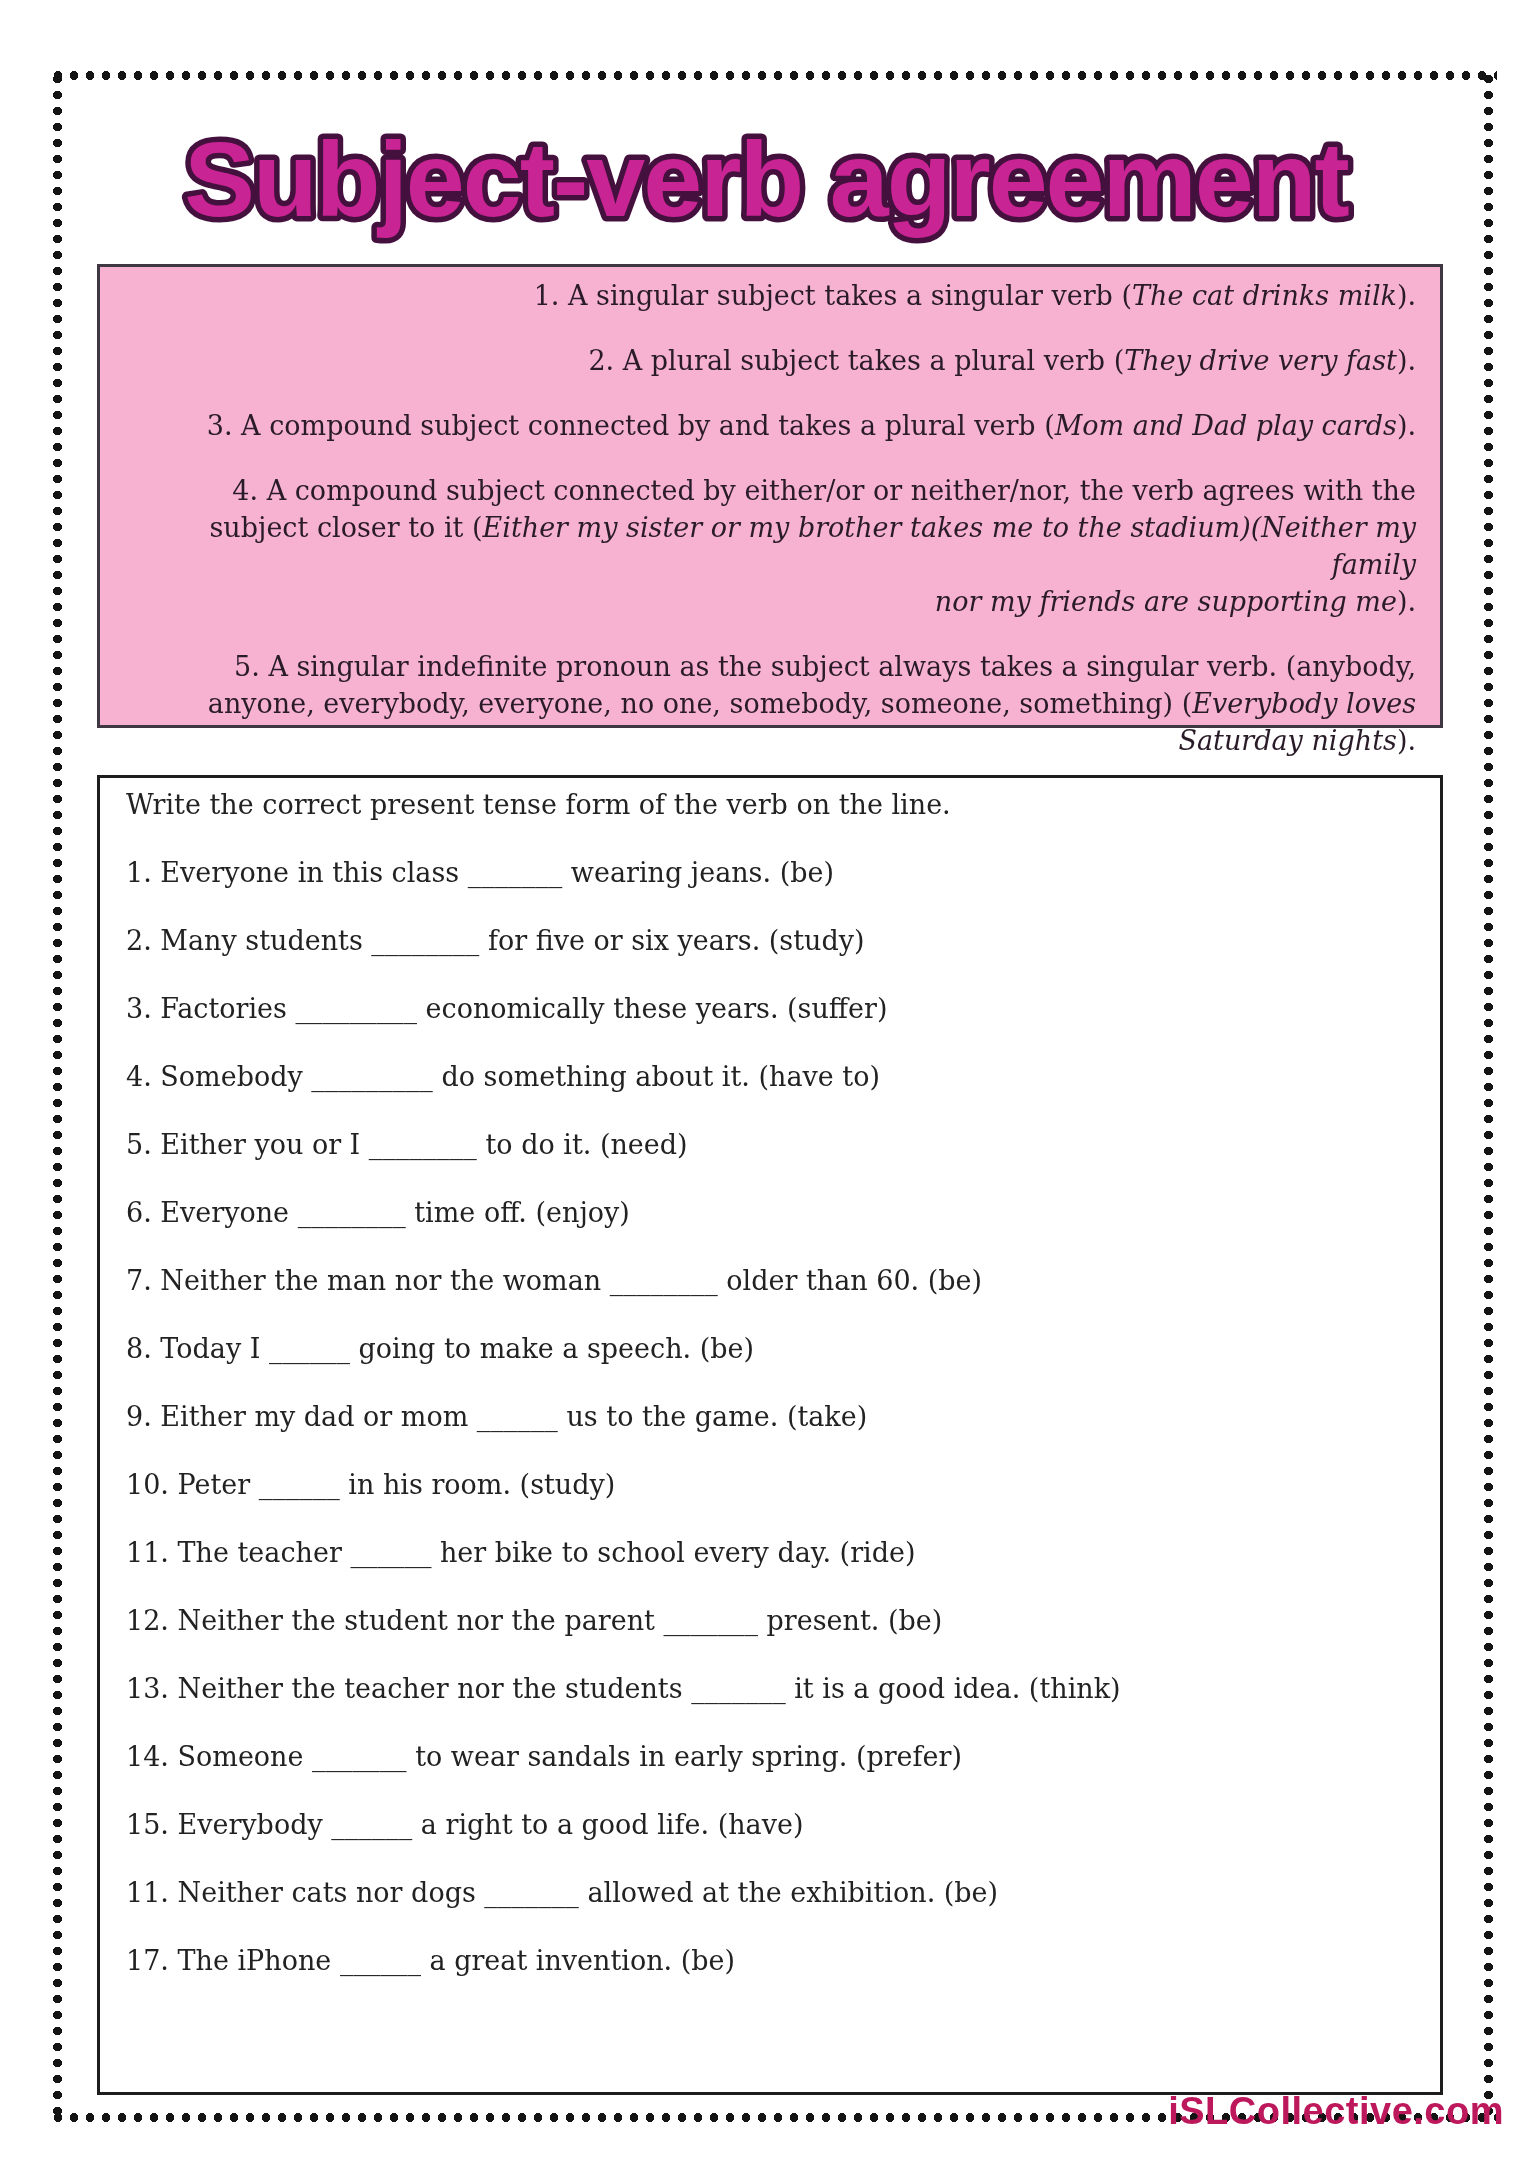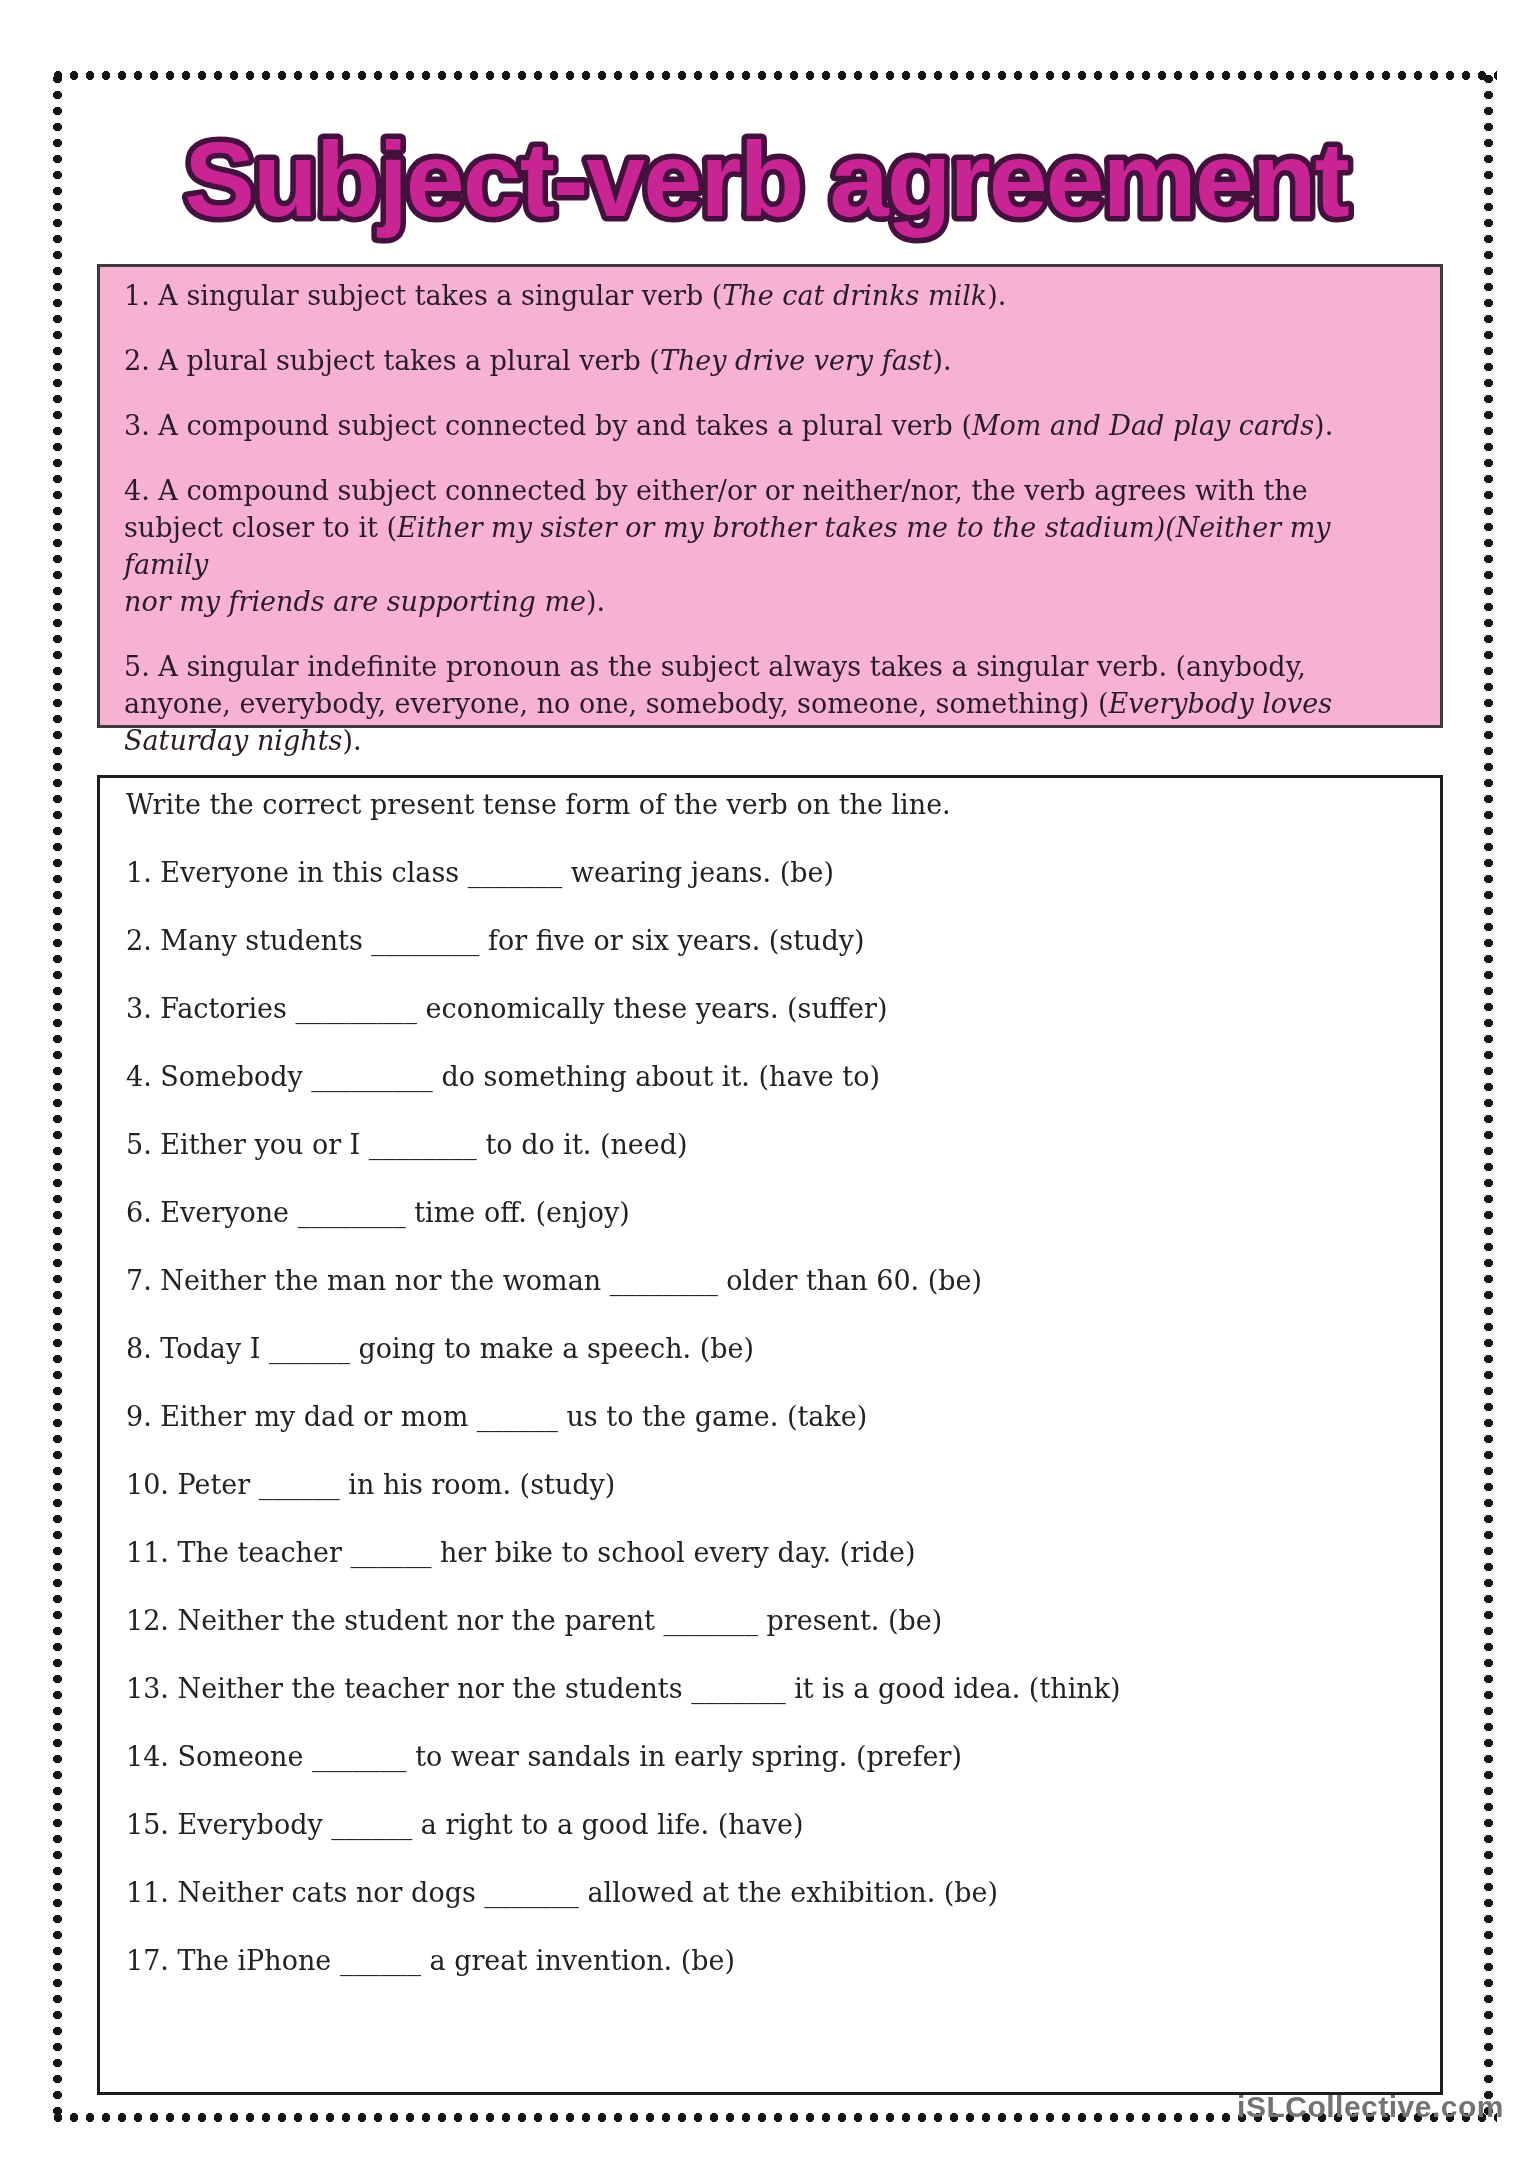--- a/index.html
+++ b/index.html
@@ -52,20 +52,21 @@
   .rules-panel {
     position: absolute;
     left: 97px;
     top: 264px;
     width: 1346px;
     height: 464px;
     box-sizing: border-box;
     background: #f7b2d2;
     border: 3px solid #3f3741;
     padding: 10px 24px 0 24px;
+    text-align: right;
   }
   .rule {
     margin: 0 0 28px 0;
     font-size: 27px;
     line-height: 37px;
     color: #2a1b28;
     white-space: pre-wrap;
   }
   .rule em { font-style: italic; }
 
@@ -89,22 +90,22 @@
     white-space: pre-wrap;
   }
 
   
   .watermark {
     position: absolute;
     right: 28px;
     top: 2090px;
     font-family: "Liberation Sans", sans-serif;
     font-weight: bold;
-    font-size: 30px;
-    color: #737373;
+    font-size: 38px;
+    color: #be185d;
     letter-spacing: 0.5px;
     z-index: 5;
     margin-left: 36px;
   }
 </style>
 </head>
 <body>
 
 <div class="page">
 

